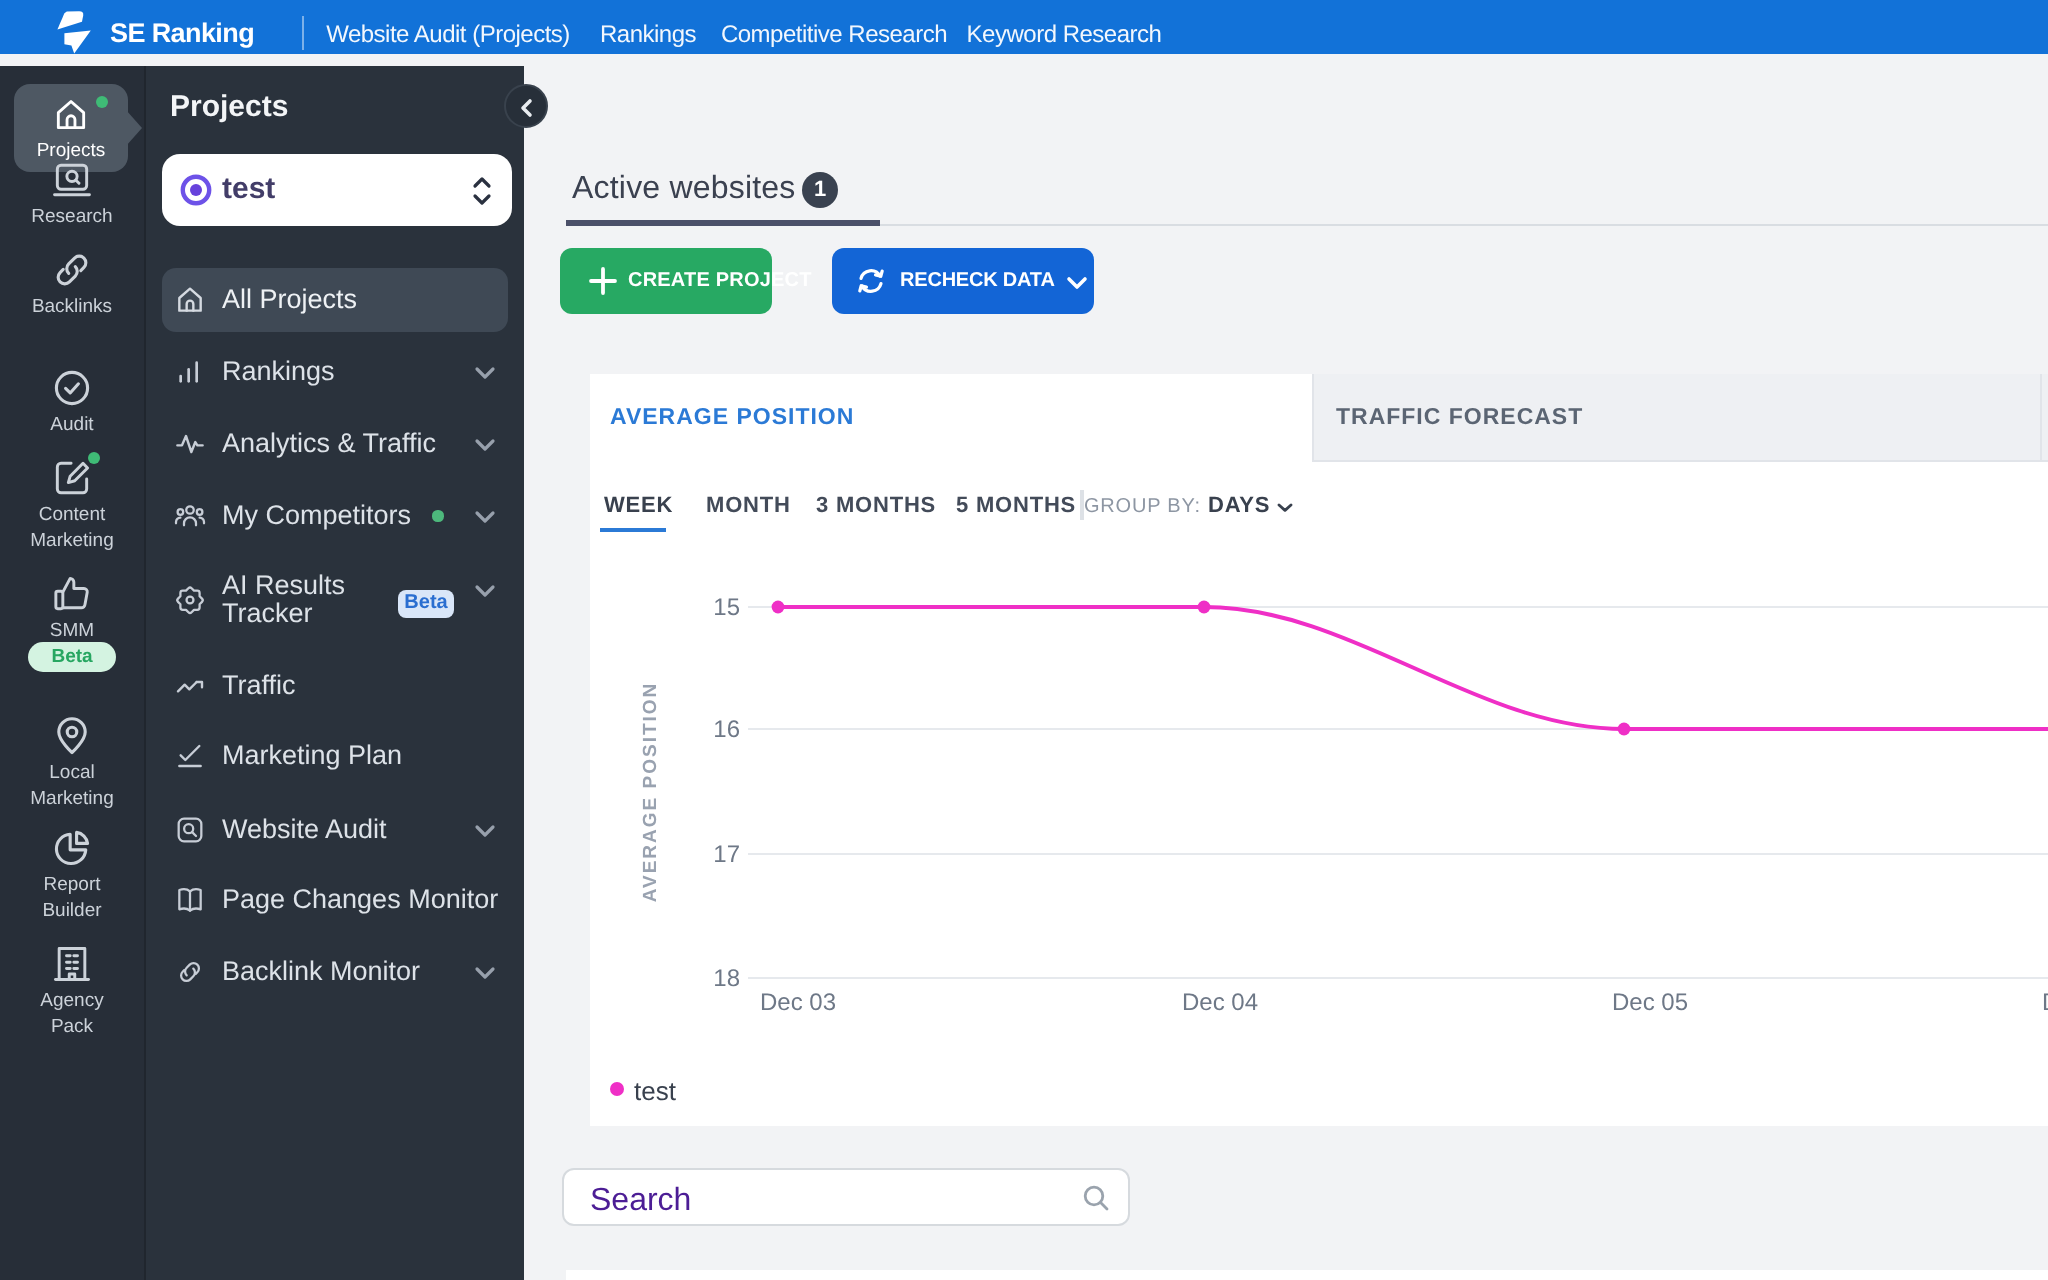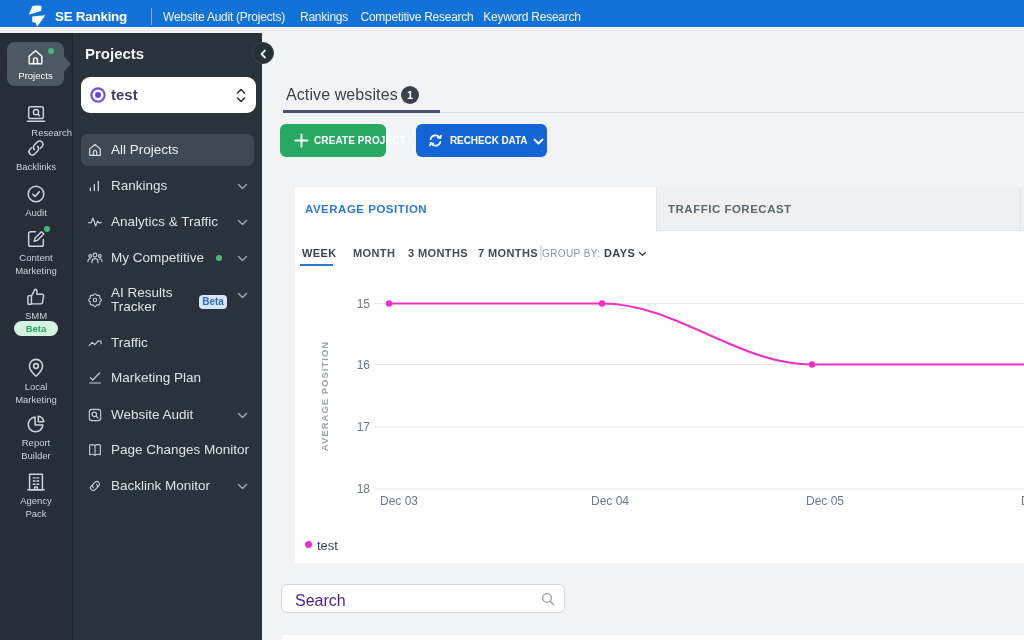--- a/index.html
+++ b/index.html
@@ -83,30 +83,30 @@
 <div id="rail" class="abs">
   <div id="ptile" class="abs">
     <div class="notch"></div>
     <svg class="abs" style="left:19px; top:6px;" width="19" height="19" viewBox="0 0 24 24" fill="none" stroke="#fff" stroke-width="1.8" stroke-linecap="round" stroke-linejoin="round">
         <path d="M4 10.5 L12 3.5 L20 10.5 V20 H4 Z"></path>
         <path d="M9.5 20 V15 a2.5 2.5 0 0 1 5 0 V20"></path>
       </svg>
     <div class="greendot" style="left:41px; top:6px;"></div>
     <div class="lbl">Projects</div>
   </div>
-  <div class="railitem abs" style="top:70px;text-align:right;">
+  <div class="railitem abs" style="top:46px;">
     <svg width="22" height="22" viewBox="0 0 24 24" fill="none" stroke="#ccd2d9" stroke-width="1.6" stroke-linecap="round" stroke-linejoin="round">
         <rect x="4" y="4" width="16" height="13" rx="2"></rect>
         <circle cx="12" cy="10" r="2.8"></circle>
         <line x1="14" y1="12" x2="15.8" y2="13.8"></line>
         <line x1="2.5" y1="20" x2="21.5" y2="20"></line>
       </svg>
     Research
   </div>
-  <div class="railitem abs" style="top:104px;">
+  <div class="railitem abs" style="top:91px;">
     <svg width="22" height="22" viewBox="0 0 24 24" fill="none" stroke="#ccd2d9" stroke-width="1.7" stroke-linecap="round" stroke-linejoin="round">
         <path d="M10.2 13.8 a3.6 3.6 0 0 1 0-5.1 l3.2-3.2 a3.6 3.6 0 0 1 5.1 5.1 l-1.7 1.7"></path>
         <path d="M13.8 10.2 a3.6 3.6 0 0 1 0 5.1 l-3.2 3.2 a3.6 3.6 0 0 1-5.1-5.1 l1.7-1.7"></path>
       </svg>
     Backlinks
   </div>
   <div class="railitem abs" style="top:150px;">
     <svg width="22" height="22" viewBox="0 0 24 24" fill="none" stroke="#ccd2d9" stroke-width="1.7" stroke-linecap="round" stroke-linejoin="round">
         <circle cx="12" cy="12" r="8.5"></circle>
         <path d="M8.5 12.2 L11 14.7 L15.5 9.7"></path>
@@ -197,21 +197,21 @@
   </div>
   <div class="menuitem abs" style="top:215.5px;">
     <svg class="mi" width="16" height="16" viewBox="0 0 24 24" fill="none" stroke="#c7cdd6" stroke-width="1.7" stroke-linecap="round" stroke-linejoin="round">
         <circle cx="12" cy="7.5" r="2.8"></circle>
         <path d="M7.5 19 v-1.5 a4.5 4.5 0 0 1 9 0 V19"></path>
         <circle cx="4.8" cy="9" r="2.1"></circle>
         <path d="M1.5 17.5 v-1 a3.2 3.2 0 0 1 3.3-3.2"></path>
         <circle cx="19.2" cy="9" r="2.1"></circle>
         <path d="M22.5 17.5 v-1 a3.2 3.2 0 0 0-3.3-3.2"></path>
       </svg>
-    <span class="txt">My Competitive</span>
+    <span class="txt">My Competitors</span>
     <div class="greendot" style="left:135px; top:6.5px; width:5.5px; height:5.5px; background:#4db87c;"></div>
     <svg class="chev" style="top:6px;" width="11" height="7" viewBox="0 0 11 7" fill="none" stroke="#97a0ac" stroke-width="1.6" stroke-linecap="round" stroke-linejoin="round">
         <path d="M1.5 1.5 L5.5 5.5 L9.5 1.5"></path>
       </svg>
   </div>
   <div class="menuitem abs" style="top:252.5px; line-height:14px;">
     <svg class="mi" style="top:6px;" width="16" height="16" viewBox="0 0 24 24" fill="none" stroke="#c7cdd6" stroke-width="1.7" stroke-linecap="round" stroke-linejoin="round">
         <path d="M10.8 3.2 a1.7 1.7 0 0 1 2.4 0 l1.8 1.8 h2.5 a1.7 1.7 0 0 1 1.7 1.7 v2.5 l1.8 1.8 a1.7 1.7 0 0 1 0 2.4 l-1.8 1.8 v2.5 a1.7 1.7 0 0 1-1.7 1.7 h-2.5 l-1.8 1.8 a1.7 1.7 0 0 1-2.4 0 l-1.8-1.8 H6.5 a1.7 1.7 0 0 1-1.7-1.7 v-2.5 l-1.8-1.8 a1.7 1.7 0 0 1 0-2.4 l1.8-1.8 V6.7 a1.7 1.7 0 0 1 1.7-1.7 H9 Z"></path>
         <circle cx="12" cy="12" r="2.6"></circle>
       </svg>
@@ -303,21 +303,21 @@
     <div id="tabinactive" class="abs"></div>
     <div id="tabsep2" class="abs"></div>
     <div class="abs cardtab" style="left:10px; color:#2b7ad6;">AVERAGE POSITION</div>
     <div class="abs cardtab" style="left:373px; color:#5b6573;">TRAFFIC FORECAST</div>
     <div class="abs cardtab" style="left:731px; color:#5b6573;">SEARCH TRAFFIC</div>
 
     <div class="abs subtab" style="left:7px;">WEEK</div>
     <div class="abs weekline"></div>
     <div class="abs subtab" style="left:58px; color:#434b59;">MONTH</div>
     <div class="abs subtab" style="left:113px; color:#434b59;">3 MONTHS</div>
-    <div class="abs subtab" style="left:183px; color:#434b59;">7 MONTHS</div>
+    <div class="abs subtab" style="left:183px; color:#434b59;">5 MONTHS</div>
     <div class="abs vsep"></div>
     <div class="abs subtab" style="left:247px; color:#8d96a3; font-weight:normal; font-size:10px; top:61px;">GROUP BY:</div>
     <div class="abs subtab" style="left:309px;">DAYS</div>
     <svg class="abs" style="left:343px; top:64px;" width="9" height="6" viewBox="0 0 9 6" fill="none" stroke="#39414e" stroke-width="1.4" stroke-linecap="round" stroke-linejoin="round">
         <path d="M1.5 1.5 L4.5 4.2 L7.5 1.5"></path>
       </svg>
 
     <svg class="abs" style="left:0; top:67px;" width="741" height="280" viewBox="283 254 741 280">
 
       <g stroke="#e6e9ed" stroke-width="1">

